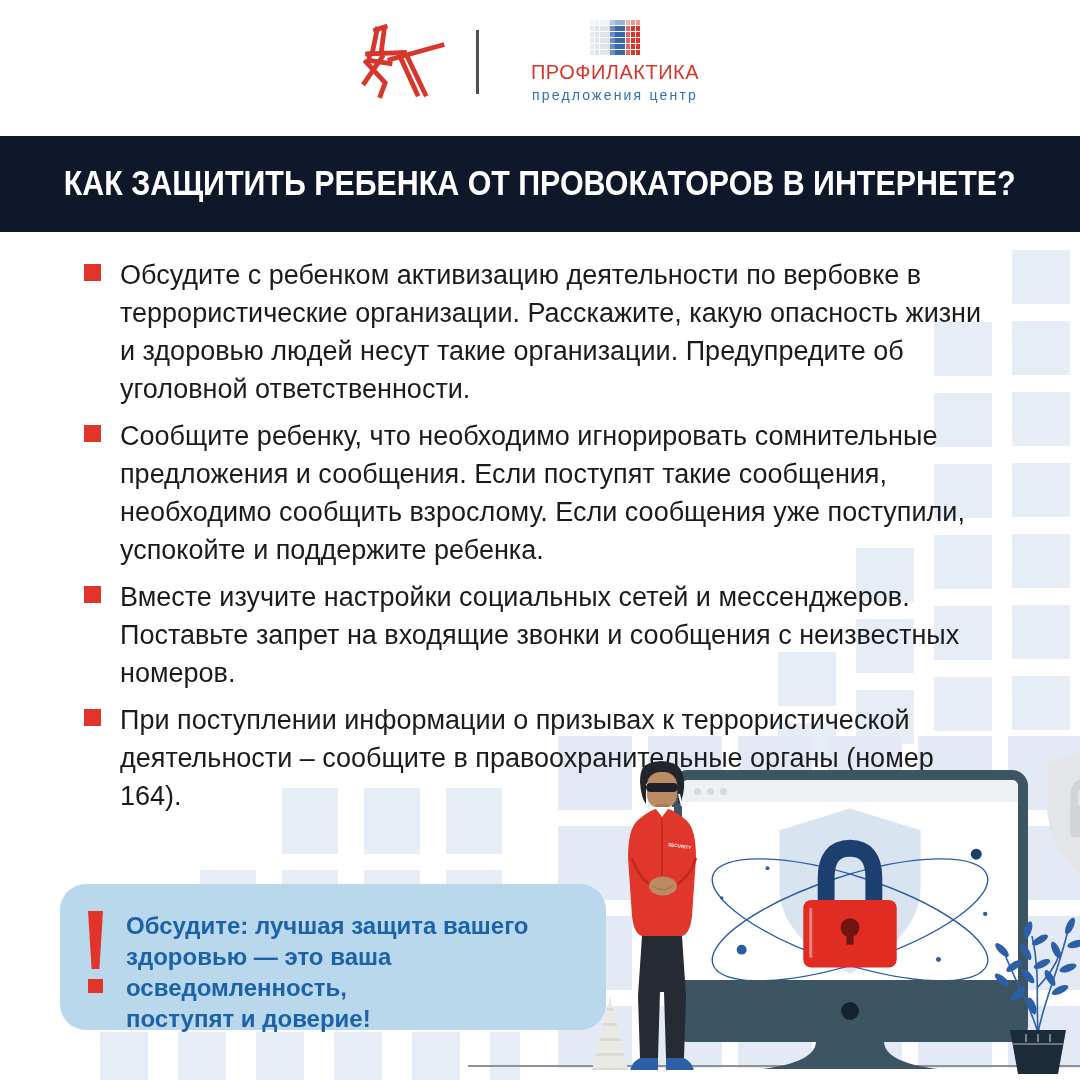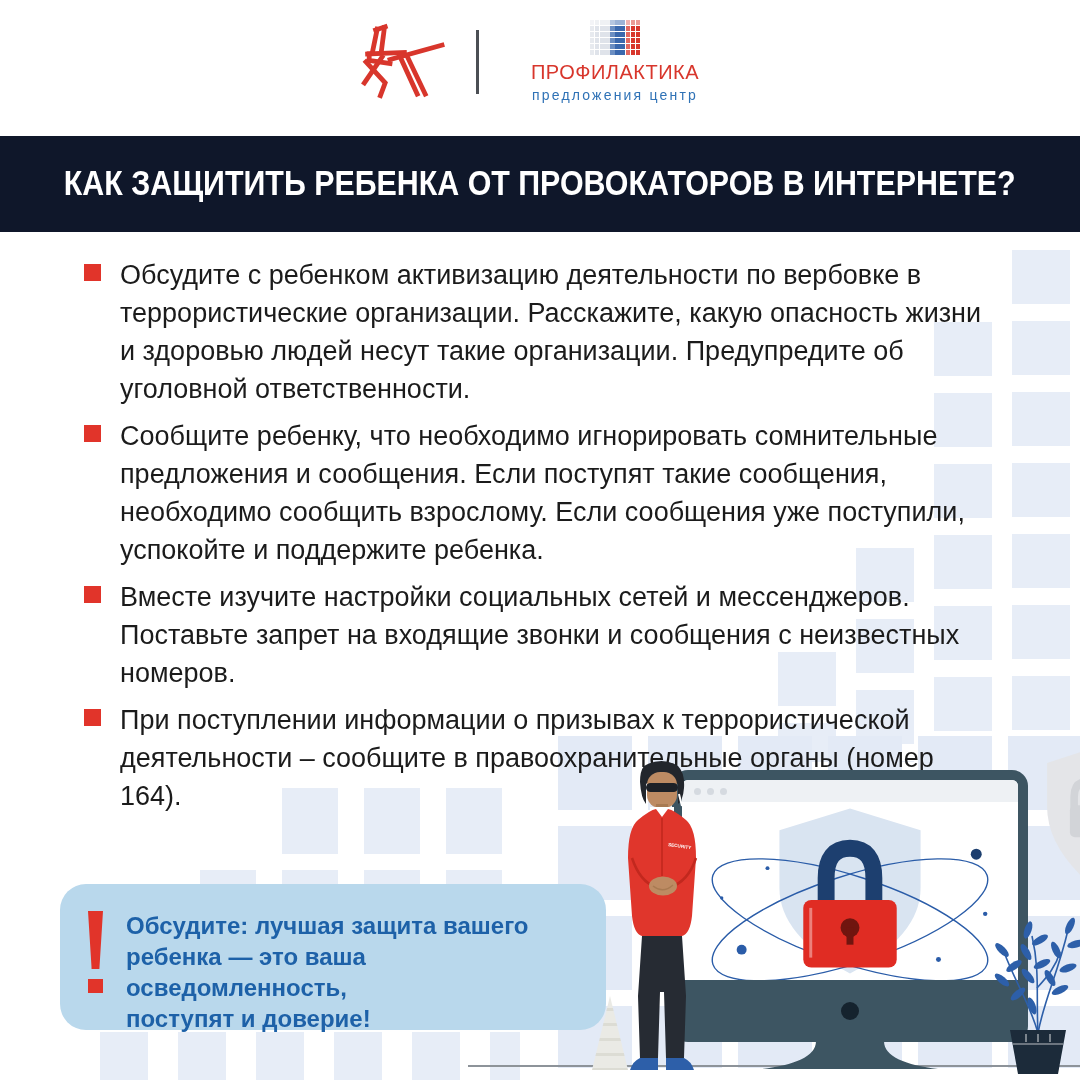--- a/index.html
+++ b/index.html
@@ -189,21 +189,21 @@
     </li>
   </ul>
 
   <div class="note">
     <div class="excl">
       <span class="bar"></span>
       <span class="dot"></span>
     </div>
     <div class="note-text">
       <div>Обсудите: лучшая защита вашего</div>
-      <div>ребенка — это ваша осведомленность,</div>
+      <div>здоровью — это ваша осведомленность,</div>
       <div>поступят и доверие!</div>
     </div>
   </div>
 
   <div class="ground-line"></div>
 
   <svg class="gray-shield" width="125" height="142" viewBox="0 0 110 168">
     <path d="M55,4 L104,20 V72 Q104,118 55,162 Q6,118 6,72 V20 Z" fill="#e4e5e8"></path>
     <path d="M38,76 V60 Q38,42 55,42 Q72,42 72,60 V76" stroke="#d2d4d8" stroke-width="9" fill="none"></path>
     <rect x="33" y="70" width="44" height="38" rx="6" fill="#d2d4d8"></rect>

